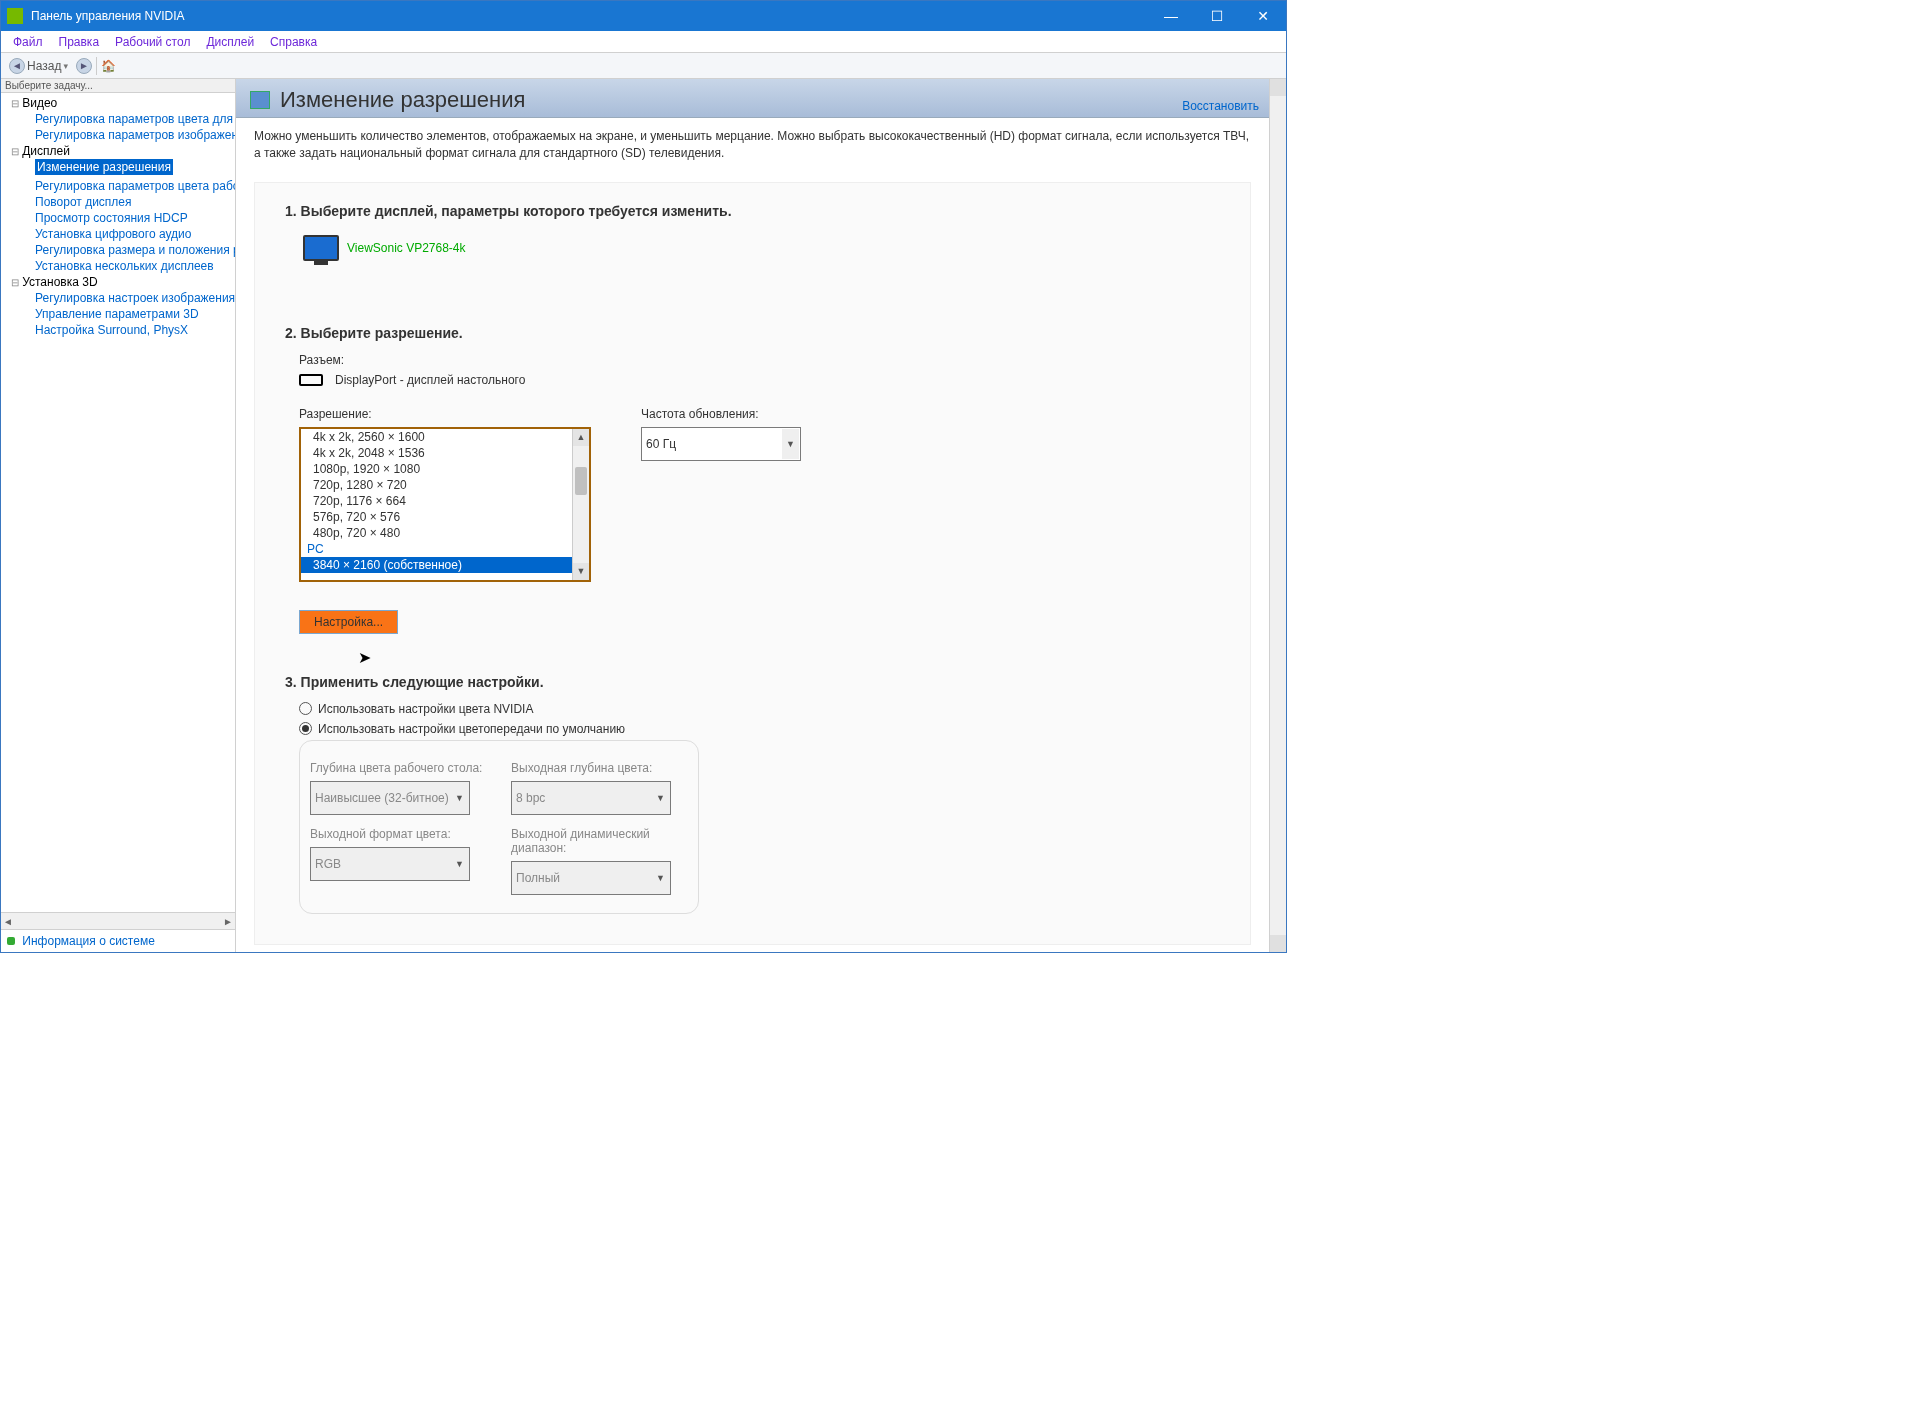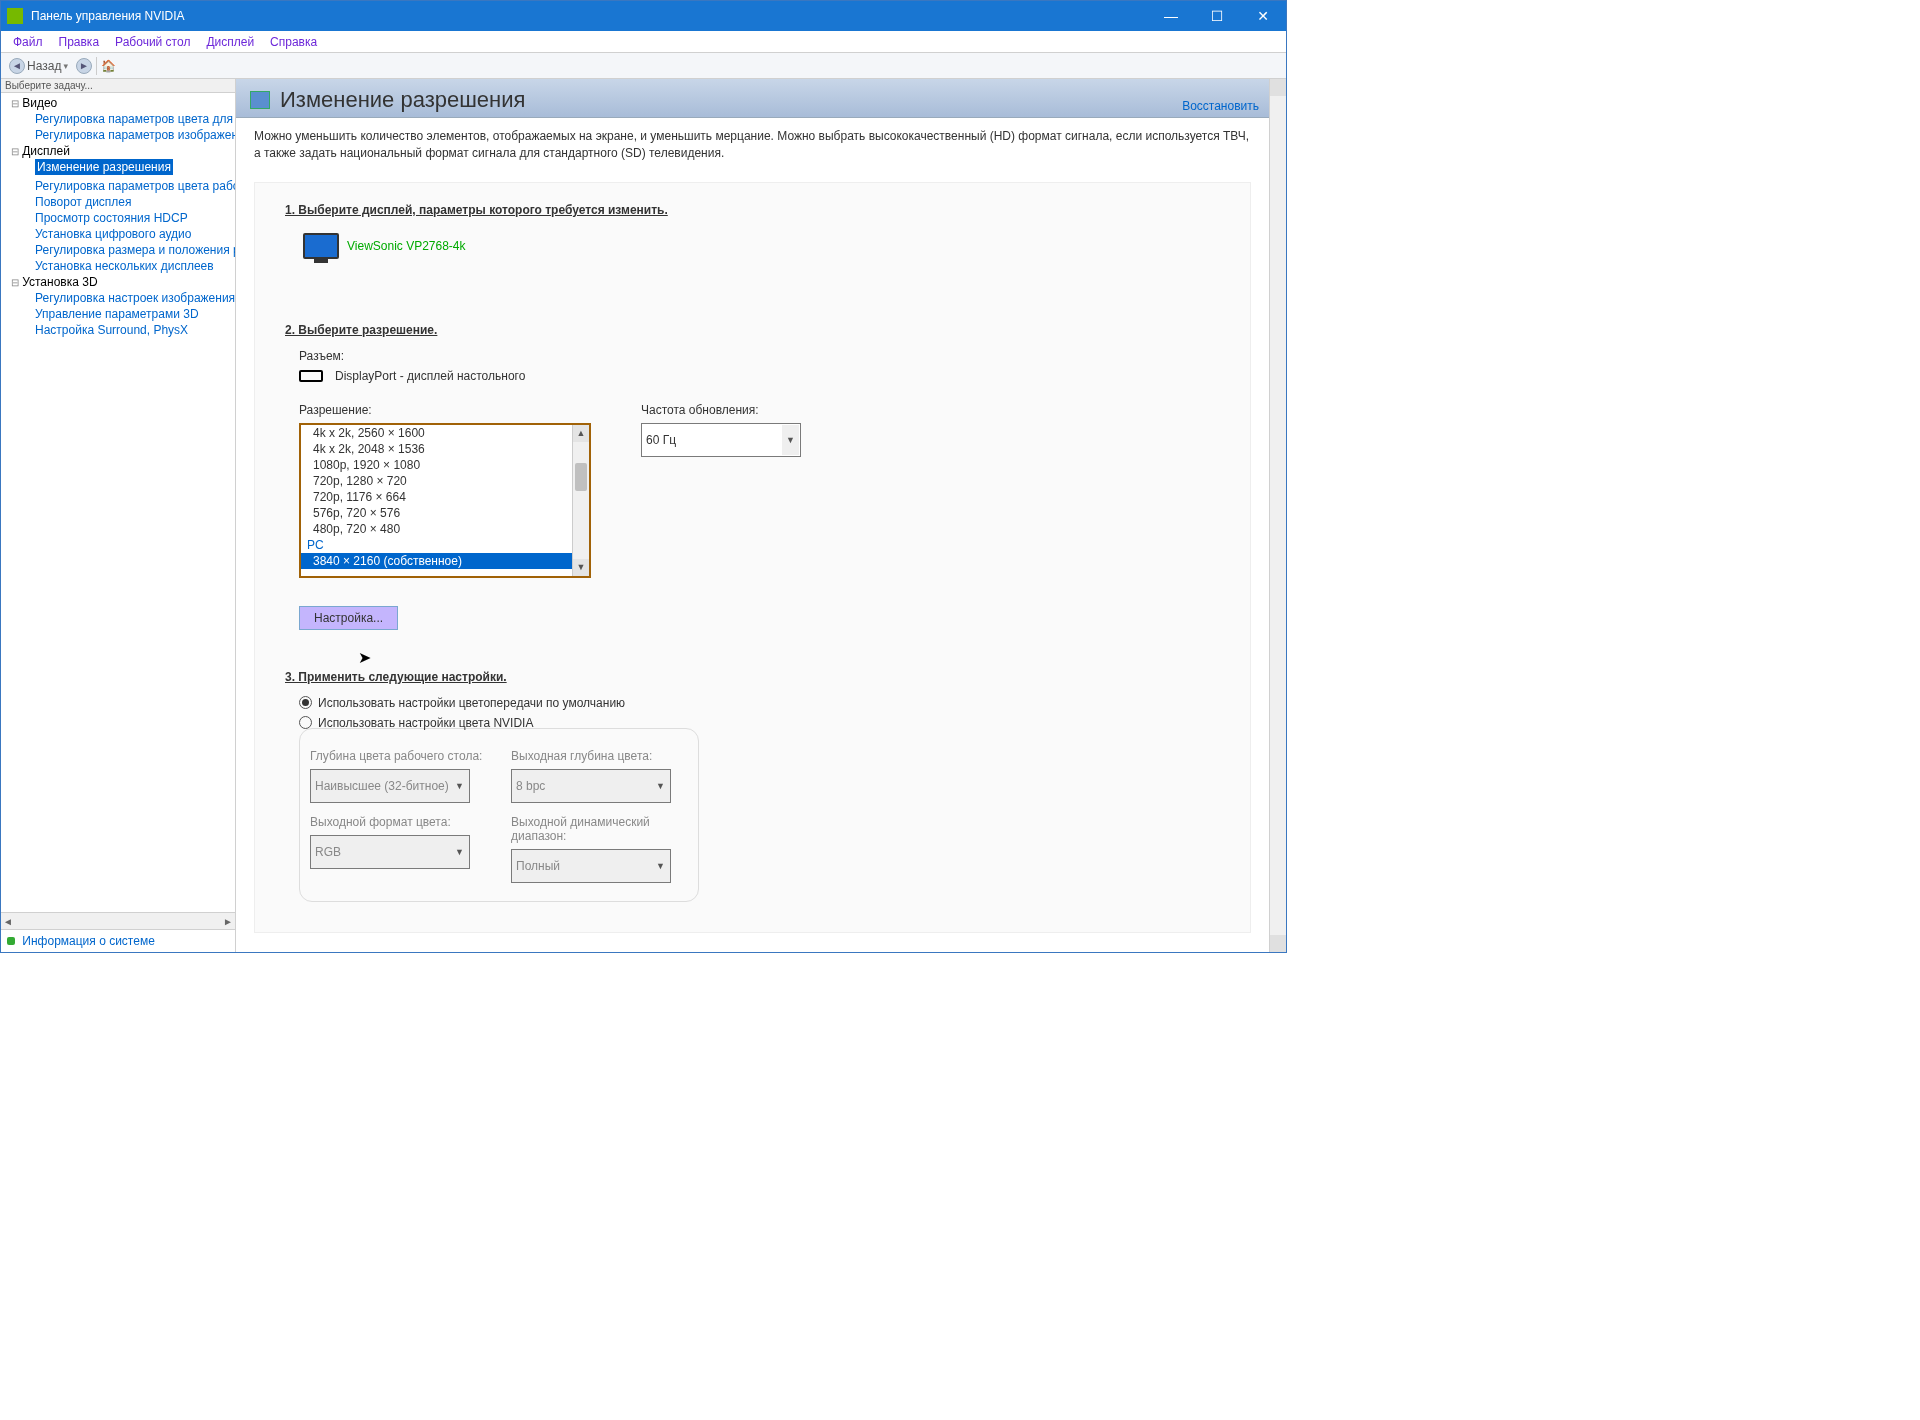--- a/index.html
+++ b/index.html
@@ -34,21 +34,21 @@
 .vscroll { width: 17px; background: #f0f0f0; border-left: 1px solid #d0d0d0; position: relative; }
 .vscroll::before, .vscroll::after { content: ""; position: absolute; left: 0; right: 0; height: 17px; background: #e0e0e0; }
 .vscroll::before { top: 0; } .vscroll::after { bottom: 0; }
 .page-header { background: linear-gradient(#c8d6e8, #a8bcd8); padding: 8px 14px 4px; display: flex; align-items: center; gap: 10px; border-bottom: 1px solid #9ab; position: relative; }
 .page-header .ph-icon { width: 20px; height: 18px; background: #5a8fd0; border: 1px solid #3a6; display:inline-block; }
 .page-header h1 { font-size: 22px; font-weight: normal; color: #333; }
 .page-header .restore { position: absolute; right: 10px; bottom: 4px; color: #0066cc; font-size: 12px; cursor: pointer; }
 .page-body { padding: 10px 18px; color: #333; }
 .intro { font-size: 12px; margin-bottom: 20px; line-height: 1.4; }
 .panel { background: #fafafa; border: 1px solid #eee; padding: 20px 30px 30px; margin-bottom: 12px; max-width: 1010px; }
-.step-h { font-weight: bold; font-size: 12px; margin-bottom: 12px; text-decoration: underline; }
+.step-h { font-weight: bold; font-size: 14px; margin-bottom: 12px; }
 .panel-sub { padding-left: 14px; }
 .monitor-box { display: inline-flex; flex-direction: row; align-items: center; gap: 4px; padding: 4px; }
 .monitor-icon { width: 36px; height: 26px; background: #1a6cd0; border: 2px solid #333; border-radius: 2px; position: relative; }
 .monitor-icon::after { content: ""; position: absolute; bottom: -6px; left: 50%; transform: translateX(-50%); width: 14px; height: 4px; background: #333; }
 .monitor-label { color: #0a0; font-size: 12px; }
 .field-label { font-size: 12px; margin: 6px 0; }
 .connector-row { display: flex; align-items: center; gap: 12px; margin-bottom: 14px; }
 .conn-icon { width: 24px; height: 12px; border: 2px solid #000; border-radius: 2px; }
 .row2col { display: flex; gap: 50px; align-items: flex-start; }
 .listbox { width: 292px; height: 155px; border: 2px solid #a16207; background: #fff; overflow: hidden; position: relative; font-size: 12px; display:flex; }
@@ -56,21 +56,21 @@
 .listbox .grp { color: #0066cc; padding: 1px 6px; }
 .listbox .opt { padding: 1px 6px 1px 12px; cursor: pointer; white-space: nowrap; }
 .listbox .opt.selected { background: #0066cc; color: #fff; }
 .listbox-scroll { width: 17px; background: #f0f0f0; border-left: 1px solid #ccc; position: relative; }
 .listbox-scroll .arrow-up, .listbox-scroll .arrow-down { position: absolute; left:0; right:0; height:17px; background:#e4e4e4; display:flex;align-items:center;justify-content:center;font-size:9px;color:#555;}
 .listbox-scroll .arrow-up{top:0;} .listbox-scroll .arrow-down{bottom:0;}
 .listbox-scroll .thumb{position:absolute; left:2px; right:2px; top:38px; height:28px; background:#c0c0c0; border-radius:2px;}
 .combo { width: 160px; height: 21px; border: 1px solid #7a7a7a; background: #fff; display: flex; align-items: center; padding: 16px 4px; font-size: 12px; position: relative; }
 .combo .dd { position: absolute; right: 1px; top: 1px; bottom: 1px; width: 17px; background: #efefef; display:flex;align-items:center;justify-content:center;font-size:9px;color:#555;}
 .combo.disabled { background: #efefef; color: #888; }
-.btn { border: 1px solid #7aa7d0; background: #c4b5fd; padding: 4px 14px; font-size: 12px; cursor: pointer; display:inline-block; }
+.btn { border: 1px solid #7aa7d0; background: #f97316; padding: 4px 14px; font-size: 12px; cursor: pointer; display:inline-block; }
 .radio-row { display: flex; align-items: center; gap: 6px; margin: 6px 0; font-size: 12px; }
 .radio { width: 13px; height: 13px; border: 1px solid #555; border-radius: 50%; display:inline-flex;align-items:center;justify-content:center; flex-shrink:0; }
 .radio.checked::after { content:""; width:7px; height:7px; background:#333; border-radius:50%; }
 .nvgroup { border-top: 1px solid #ddd; border-left: 1px solid #ddd; border-right: 1px solid #ddd; border-bottom: 1px solid #ddd; padding: 6px 10px 18px; margin-top: -2px; max-width: 400px; color: #888; border-radius: 13px; }
 .nvgrid { display: grid; grid-template-columns: 1fr 1fr; gap: 6px 24px; margin-top: 8px; }
 .cursor { position: fixed; pointer-events: none; font-size: 16px; color: #000; }
 </style>
 </head>
 <body>
 
@@ -196,27 +196,27 @@
               </div>
 
               <div style="height:28px"></div>
               <span class="btn">Настройка...</span>
             </div>
 
             <div style="height:40px"></div>
 
             <div class="step-h">3. Применить следующие настройки.</div>
             <div class="panel-sub">
+              <div class="radio-row" style="margin-bottom:0;">
+                <span class="radio"></span>
+                <span>Использовать настройки цвета NVIDIA</span>
+              </div>
               <div class="radio-row">
                 <span class="radio checked"></span>
                 <span>Использовать настройки цветопередачи по умолчанию</span>
-              </div>
-              <div class="radio-row" style="margin-bottom:0;">
-                <span class="radio"></span>
-                <span>Использовать настройки цвета NVIDIA</span>
               </div>
               <div class="nvgroup">
                 <div class="nvgrid">
                   <div>
                     <div class="field-label">Глубина цвета рабочего стола:</div>
                     <div class="combo disabled">
                       <span>Наивысшее (32-битное)</span>
                       <span class="dd">▼</span>
                     </div>
                   </div>

